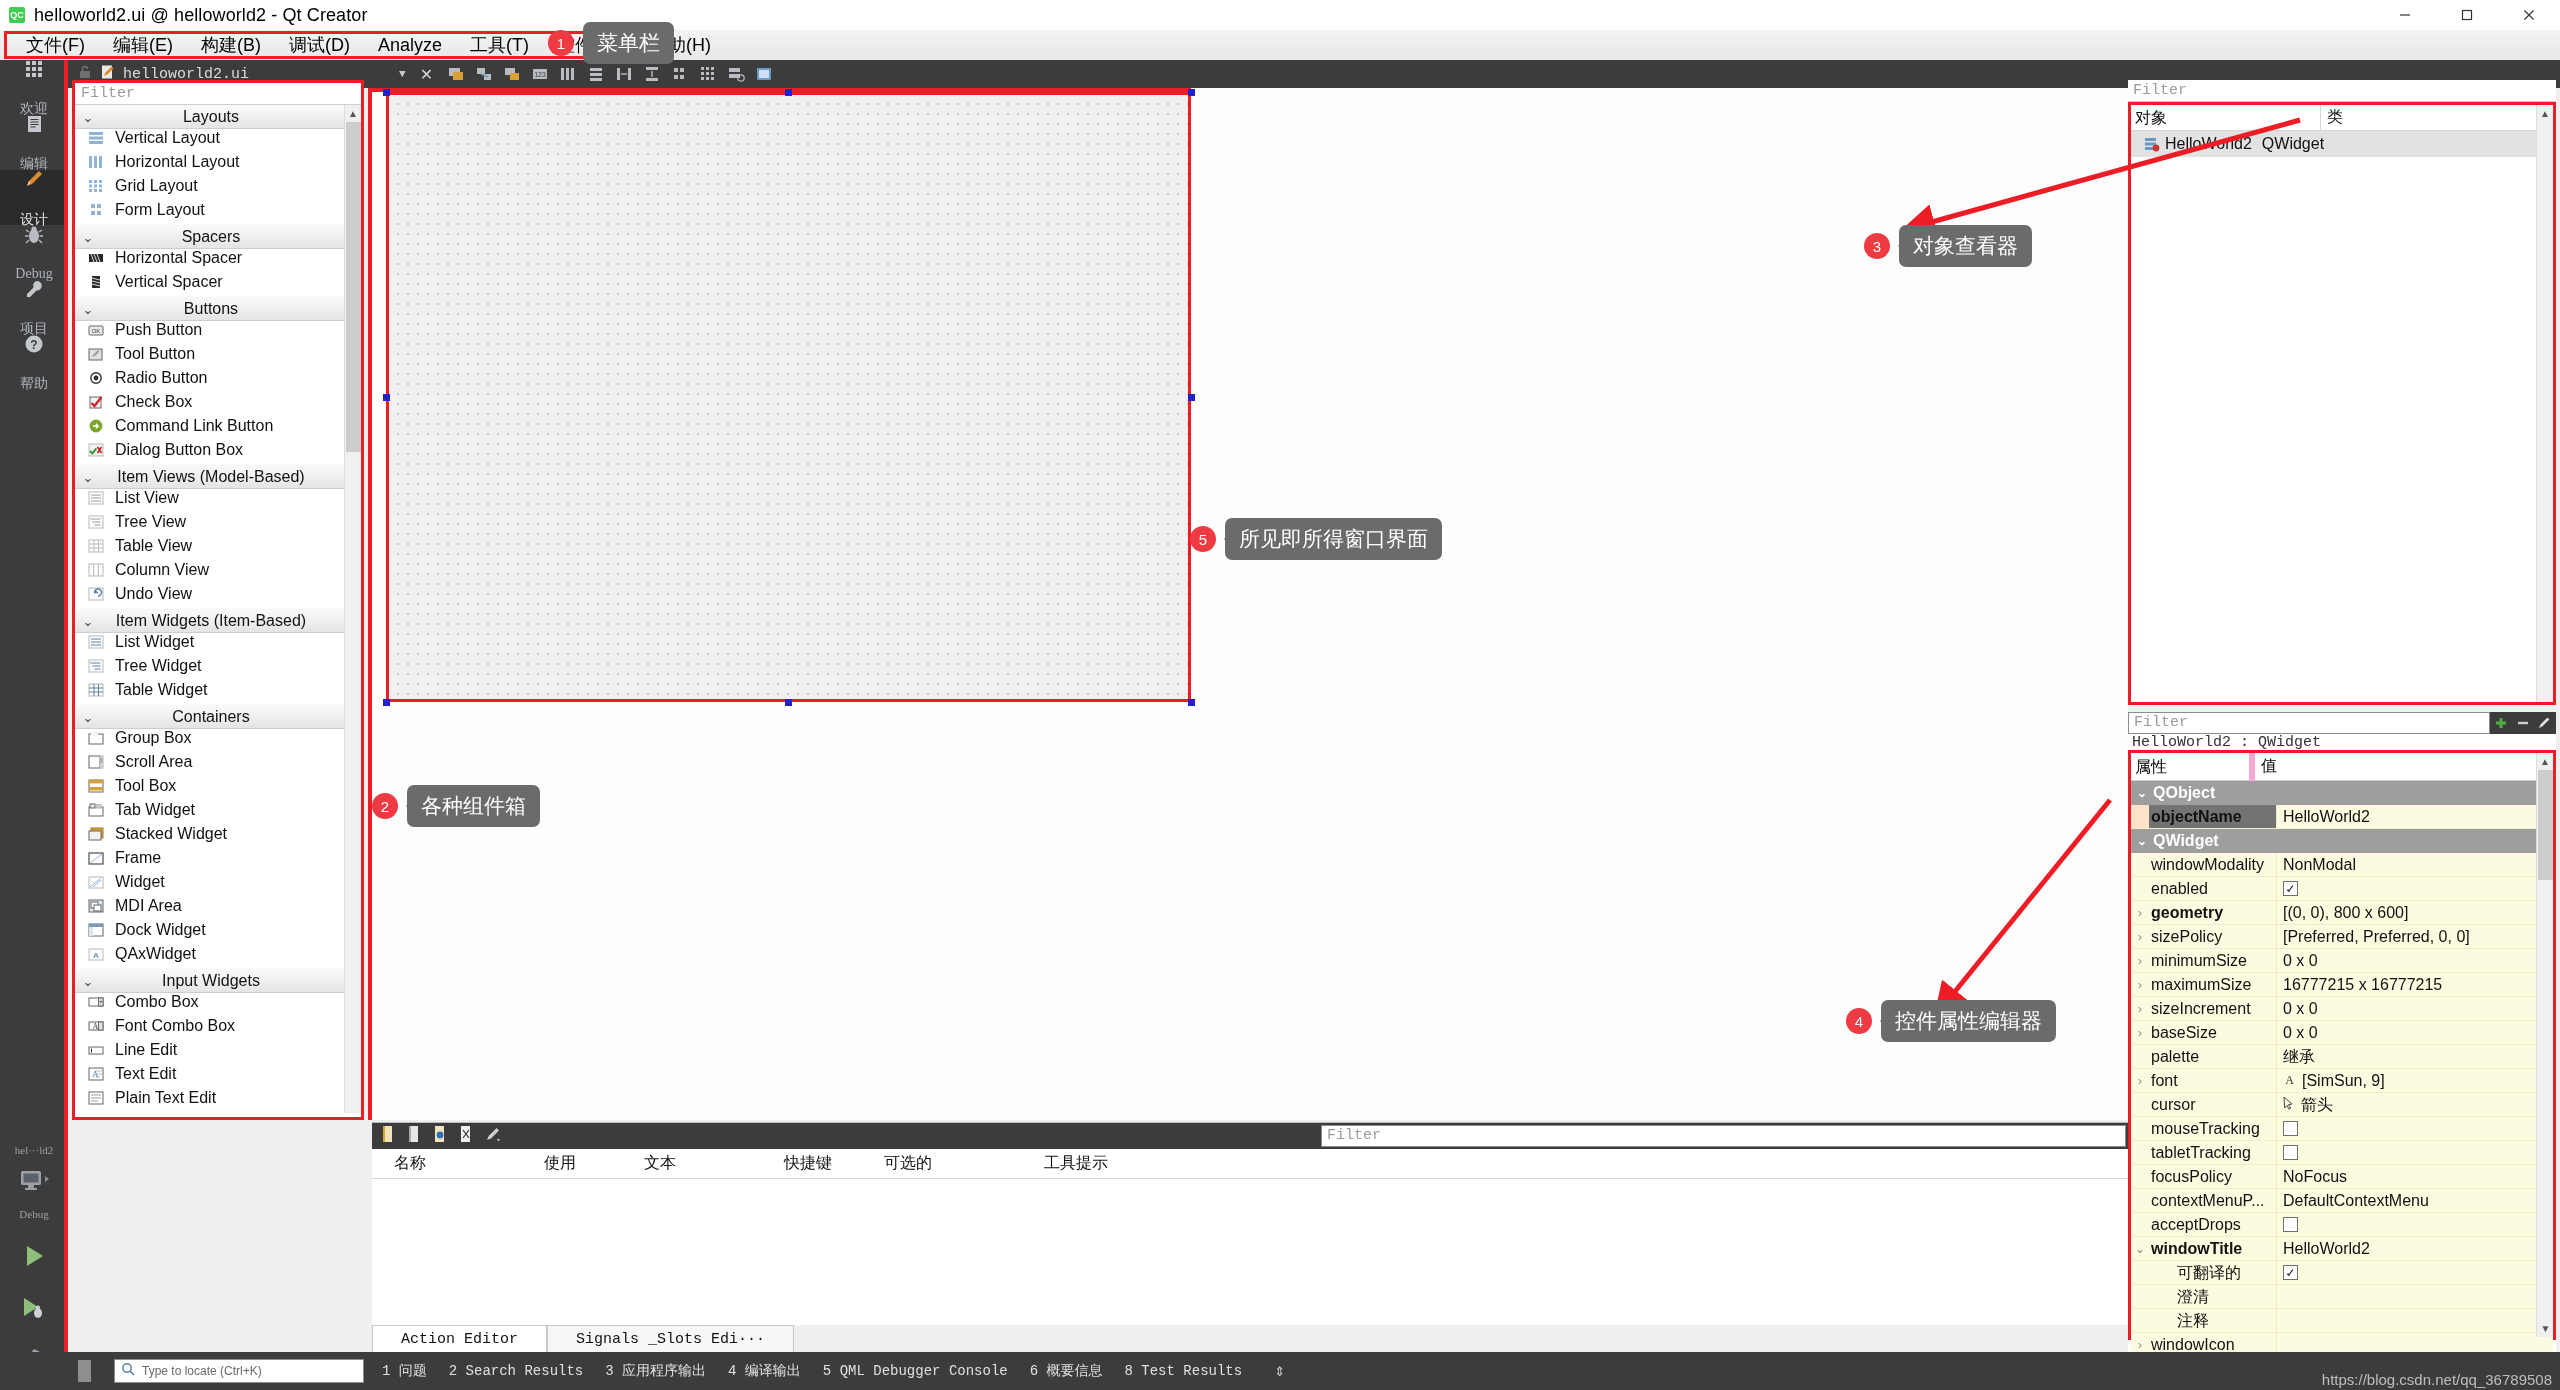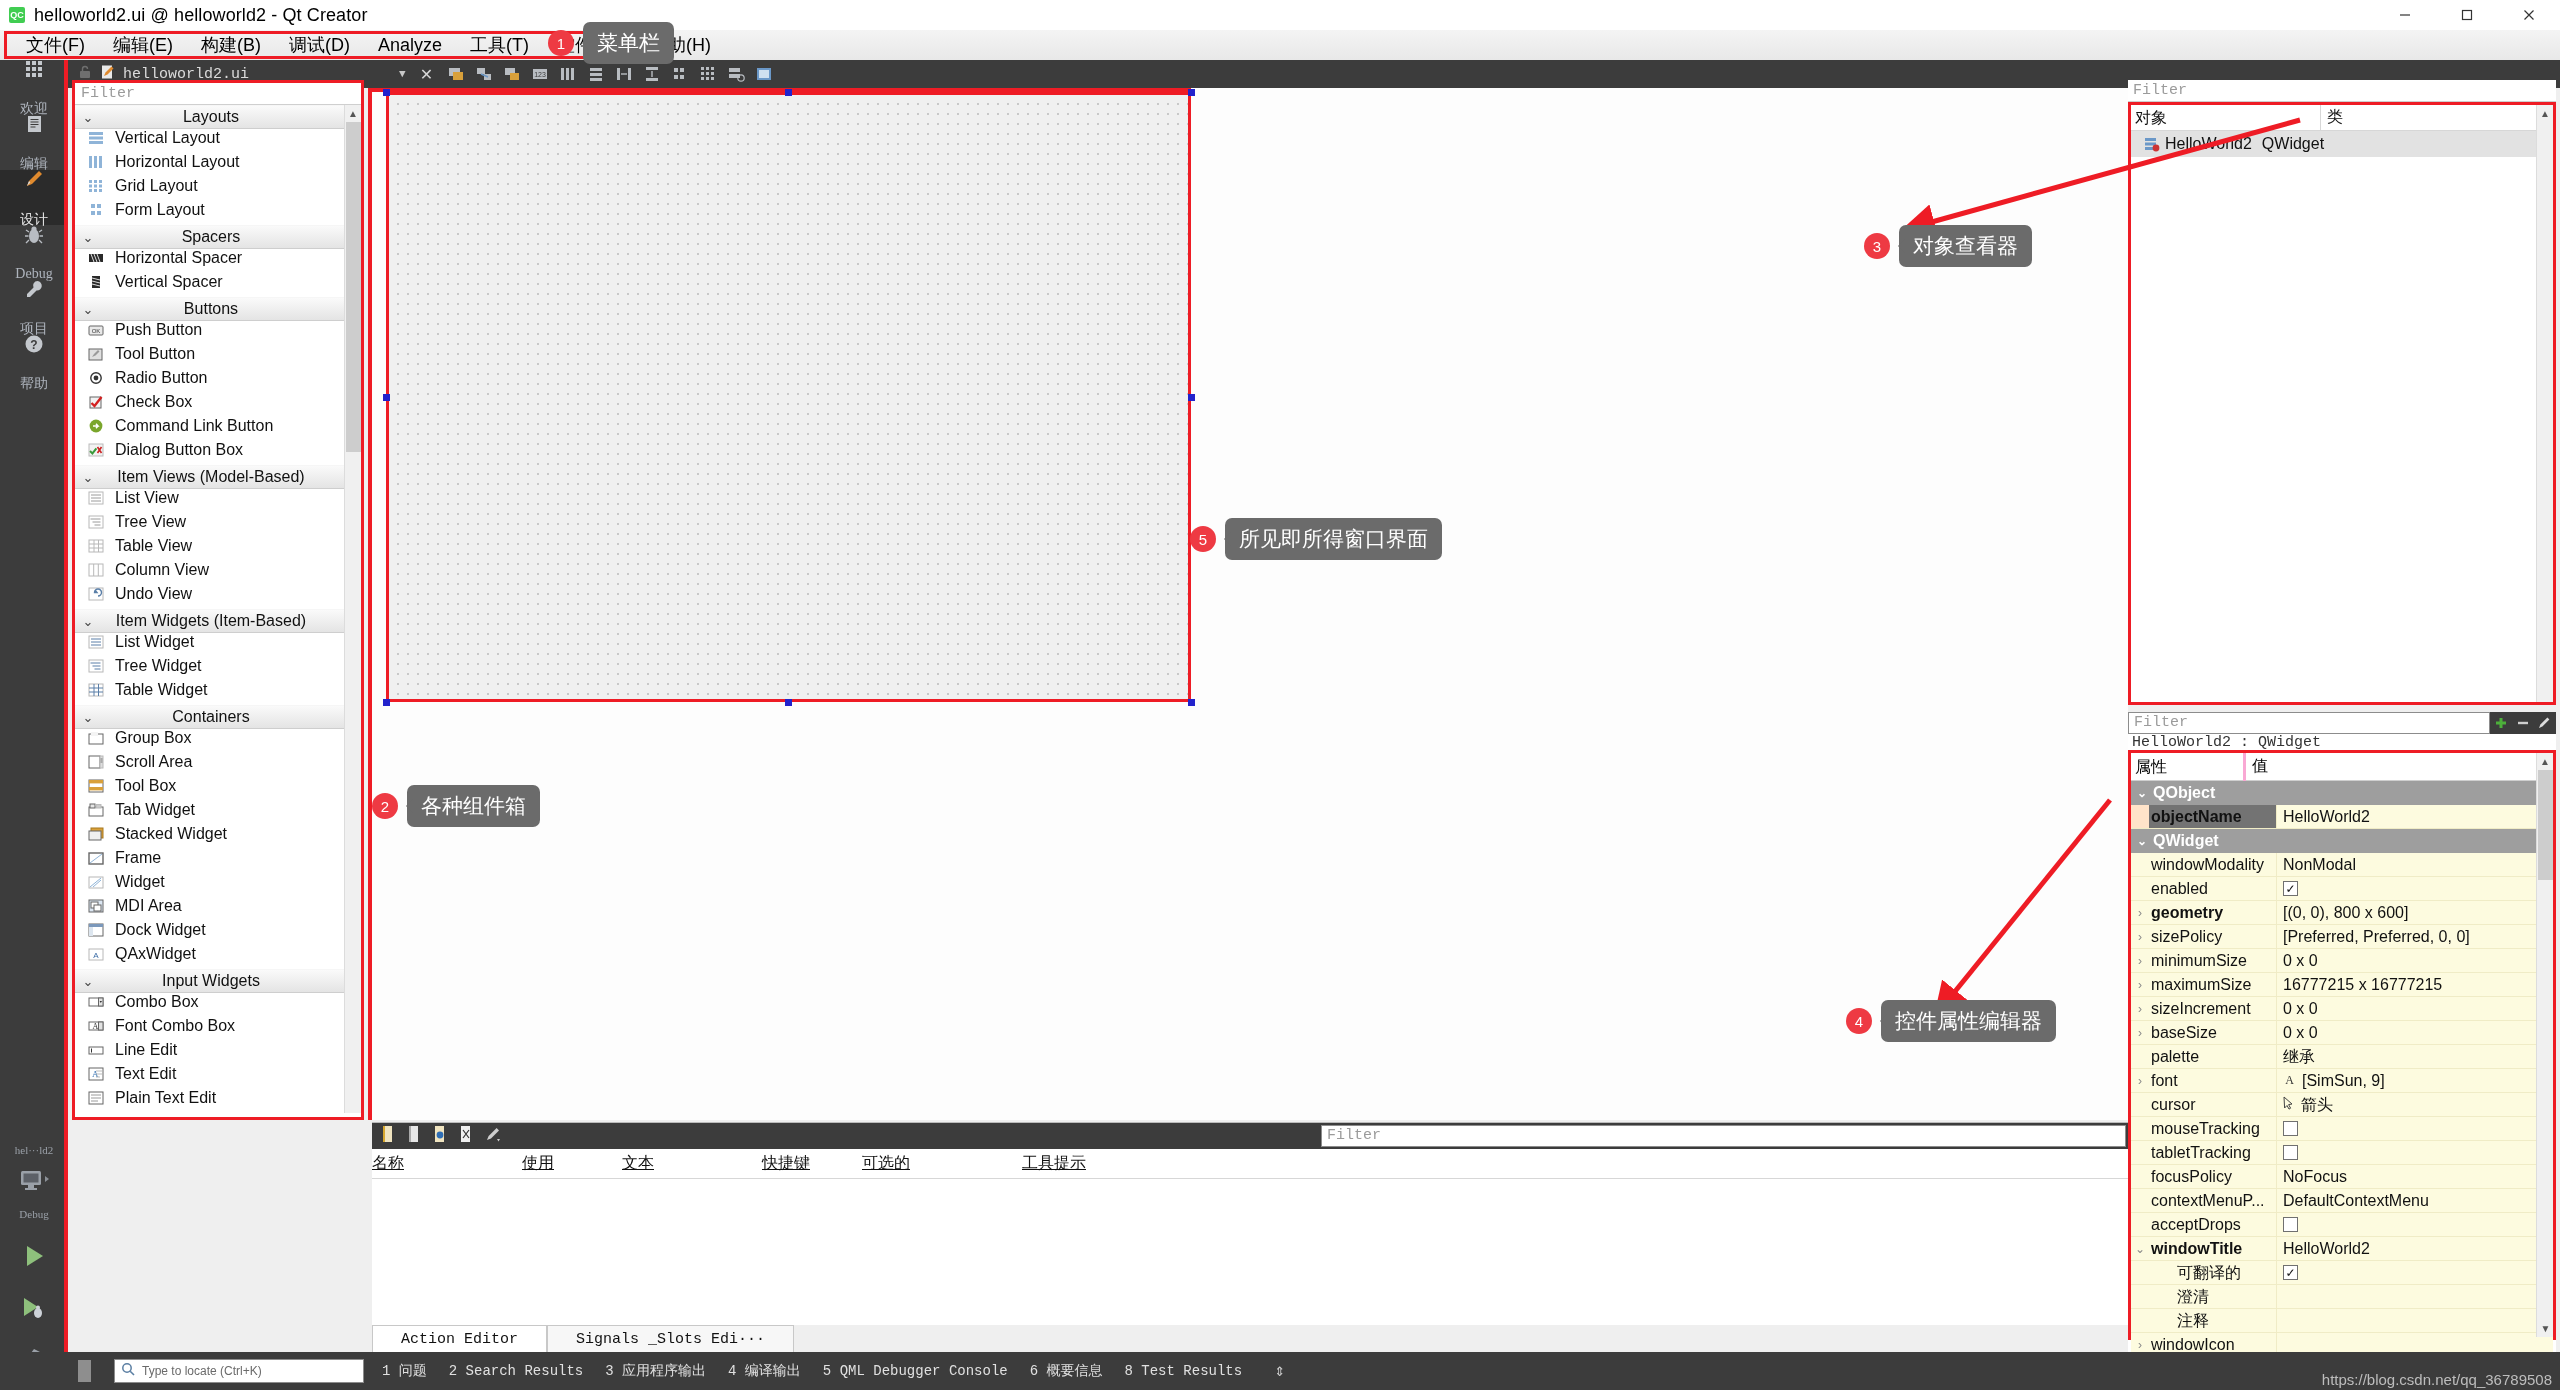--- a/index.html
+++ b/index.html
@@ -154,21 +154,21 @@
   }
   .ap-filter {
     position:absolute; right: 2px; top: 2px; width: 805px; height: 22px; background:#fff;
     border:1px solid #8c8c8c; font-family:"Liberation Mono", monospace; font-size:15px;
     color:#9b9b9b; padding-left: 5px; line-height: 20px;
   }
   .ap-head {
     height: 30px; display:flex; align-items:center; background:#fff;
     border-bottom: 1px solid #d7d7d7; font-size: 16px; color:#111;
   }
-  .ap-head div { padding-left: 0; text-decoration: underline; }
+  .ap-head div { padding-left: 22px; }
   .ap-body { height: 140px; background:#fff; }
   .ap-tabs {
     position:absolute; left: 0; bottom: 0; width: 1756px; height: 27px;
     background: #efefef; display:flex; align-items:flex-end;
   }
   .ap-tab {
     height: 27px; padding: 0 28px; display:flex; align-items:center;
     font-family: "Liberation Mono", monospace; font-size: 15px; color: #111;
     background: #f7f7f7; border: 1px solid #c8c8c8; border-bottom: none;
   }
@@ -216,21 +216,21 @@
   .pe-btn { width: 22px; height: 22px; display:flex; align-items:center; justify-content:center; background:#3c3c3c;}
   .pe-objline {
     height: 16px; font-family:"Liberation Mono", monospace; font-size: 15px;
     color:#333; padding-left: 4px; background:#fff; overflow:hidden;
   }
   .pe-box { position:relative; height: 590px; border: 3px solid #ee1c25; }
   .pe-head {
     height: 28px; display:flex; align-items:center; background:#fff;
     border-bottom: 1px solid #cfcfcf; font-size: 16px;
   }
-  .pe-head .h1 { width: 115px; padding-left: 4px; border-right:3px solid #f9a8d4; height: 28px; line-height: 28px;}
+  .pe-head .h1 { width: 124px; padding-left: 4px; border-right:6px solid #f9a8d4; height: 28px; line-height: 28px;}
   .pe-head .h2 { padding-left: 6px; }
   .pe-grp {
     height: 24px; background: #9e9e9e; color:#fff; font-size: 16px; font-weight: bold;
     display:flex; align-items:center;
   }
   .pe-grp .g-chev { width: 22px; text-align:center; font-size: 12px; color:#fff; }
   .pe-prow {
     height: 24px; display:flex; align-items:stretch; font-size: 16px;
     border-bottom: 1px solid #f0ecc6;
   }

